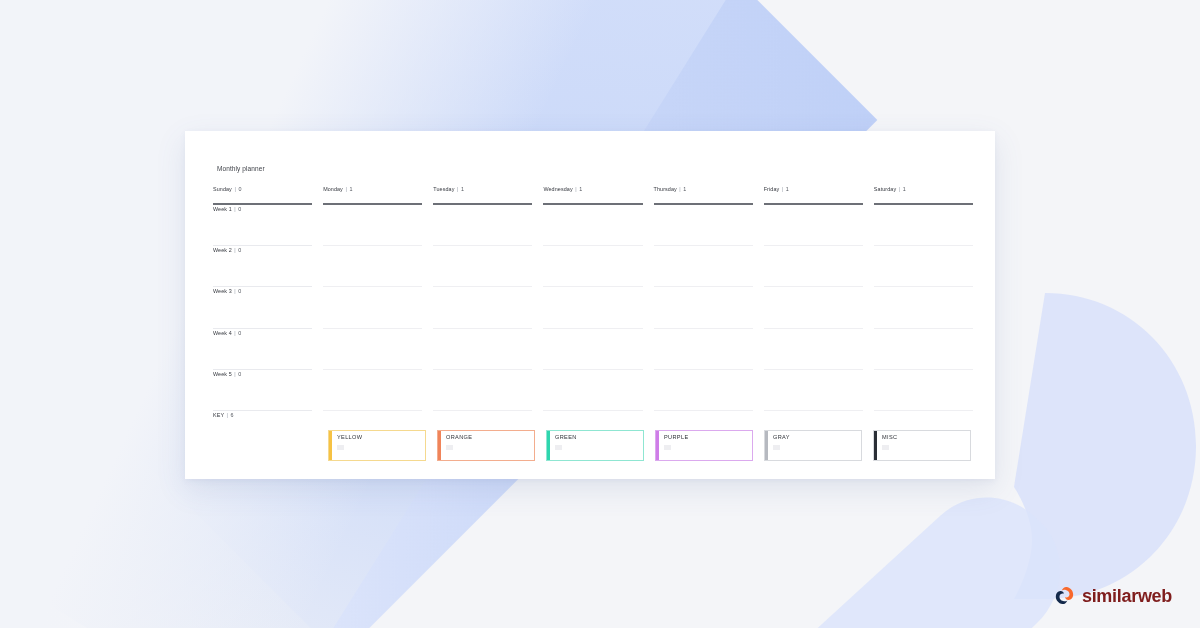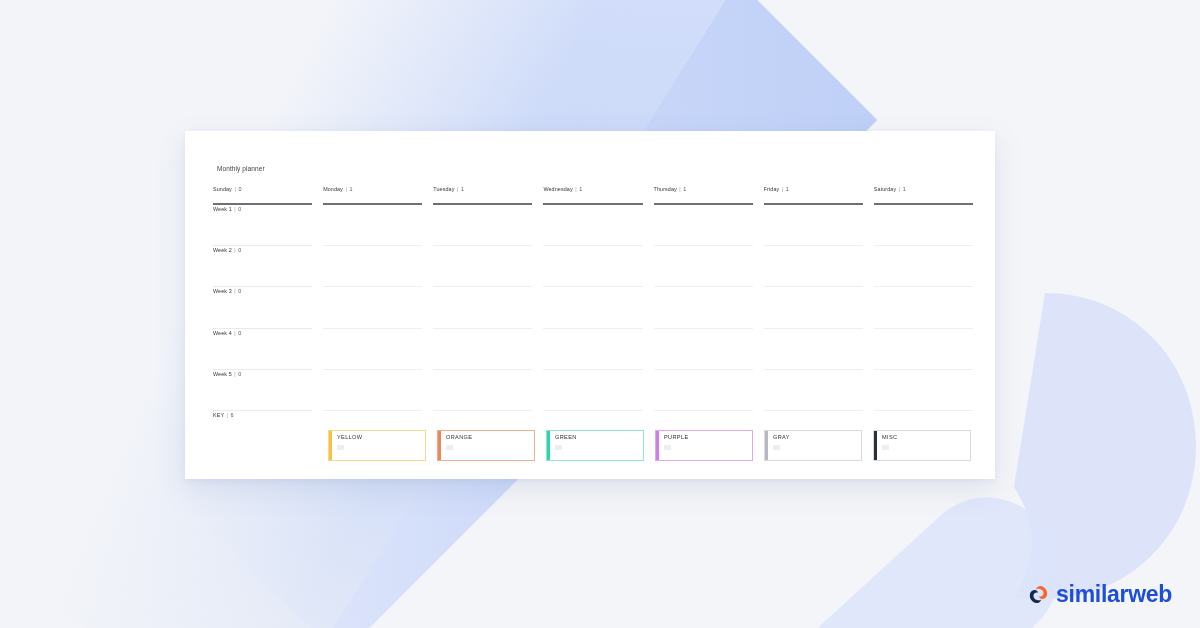--- a/index.html
+++ b/index.html
@@ -108,21 +108,21 @@
     position:absolute; left:8px; top:14px;
     width:7px; height:5px; background:#eeeef1;
   }
 
   
   .sw-logo {
     position:absolute; right:28px; bottom:22px;
     display:flex; align-items:center; gap:7px;
   }
   .sw-word {
-    font-size:23px; font-weight:700; color:#1d4ed8;
+    font-size:18px; font-weight:700; color:#7f1d1d;
     letter-spacing:-.3px; line-height:1;
   }
 </style>
 </head>
 <body>
 
 <div id="stage">
 
   <div class="bg-diag"></div>
   <div class="bg-diag-2"></div>

